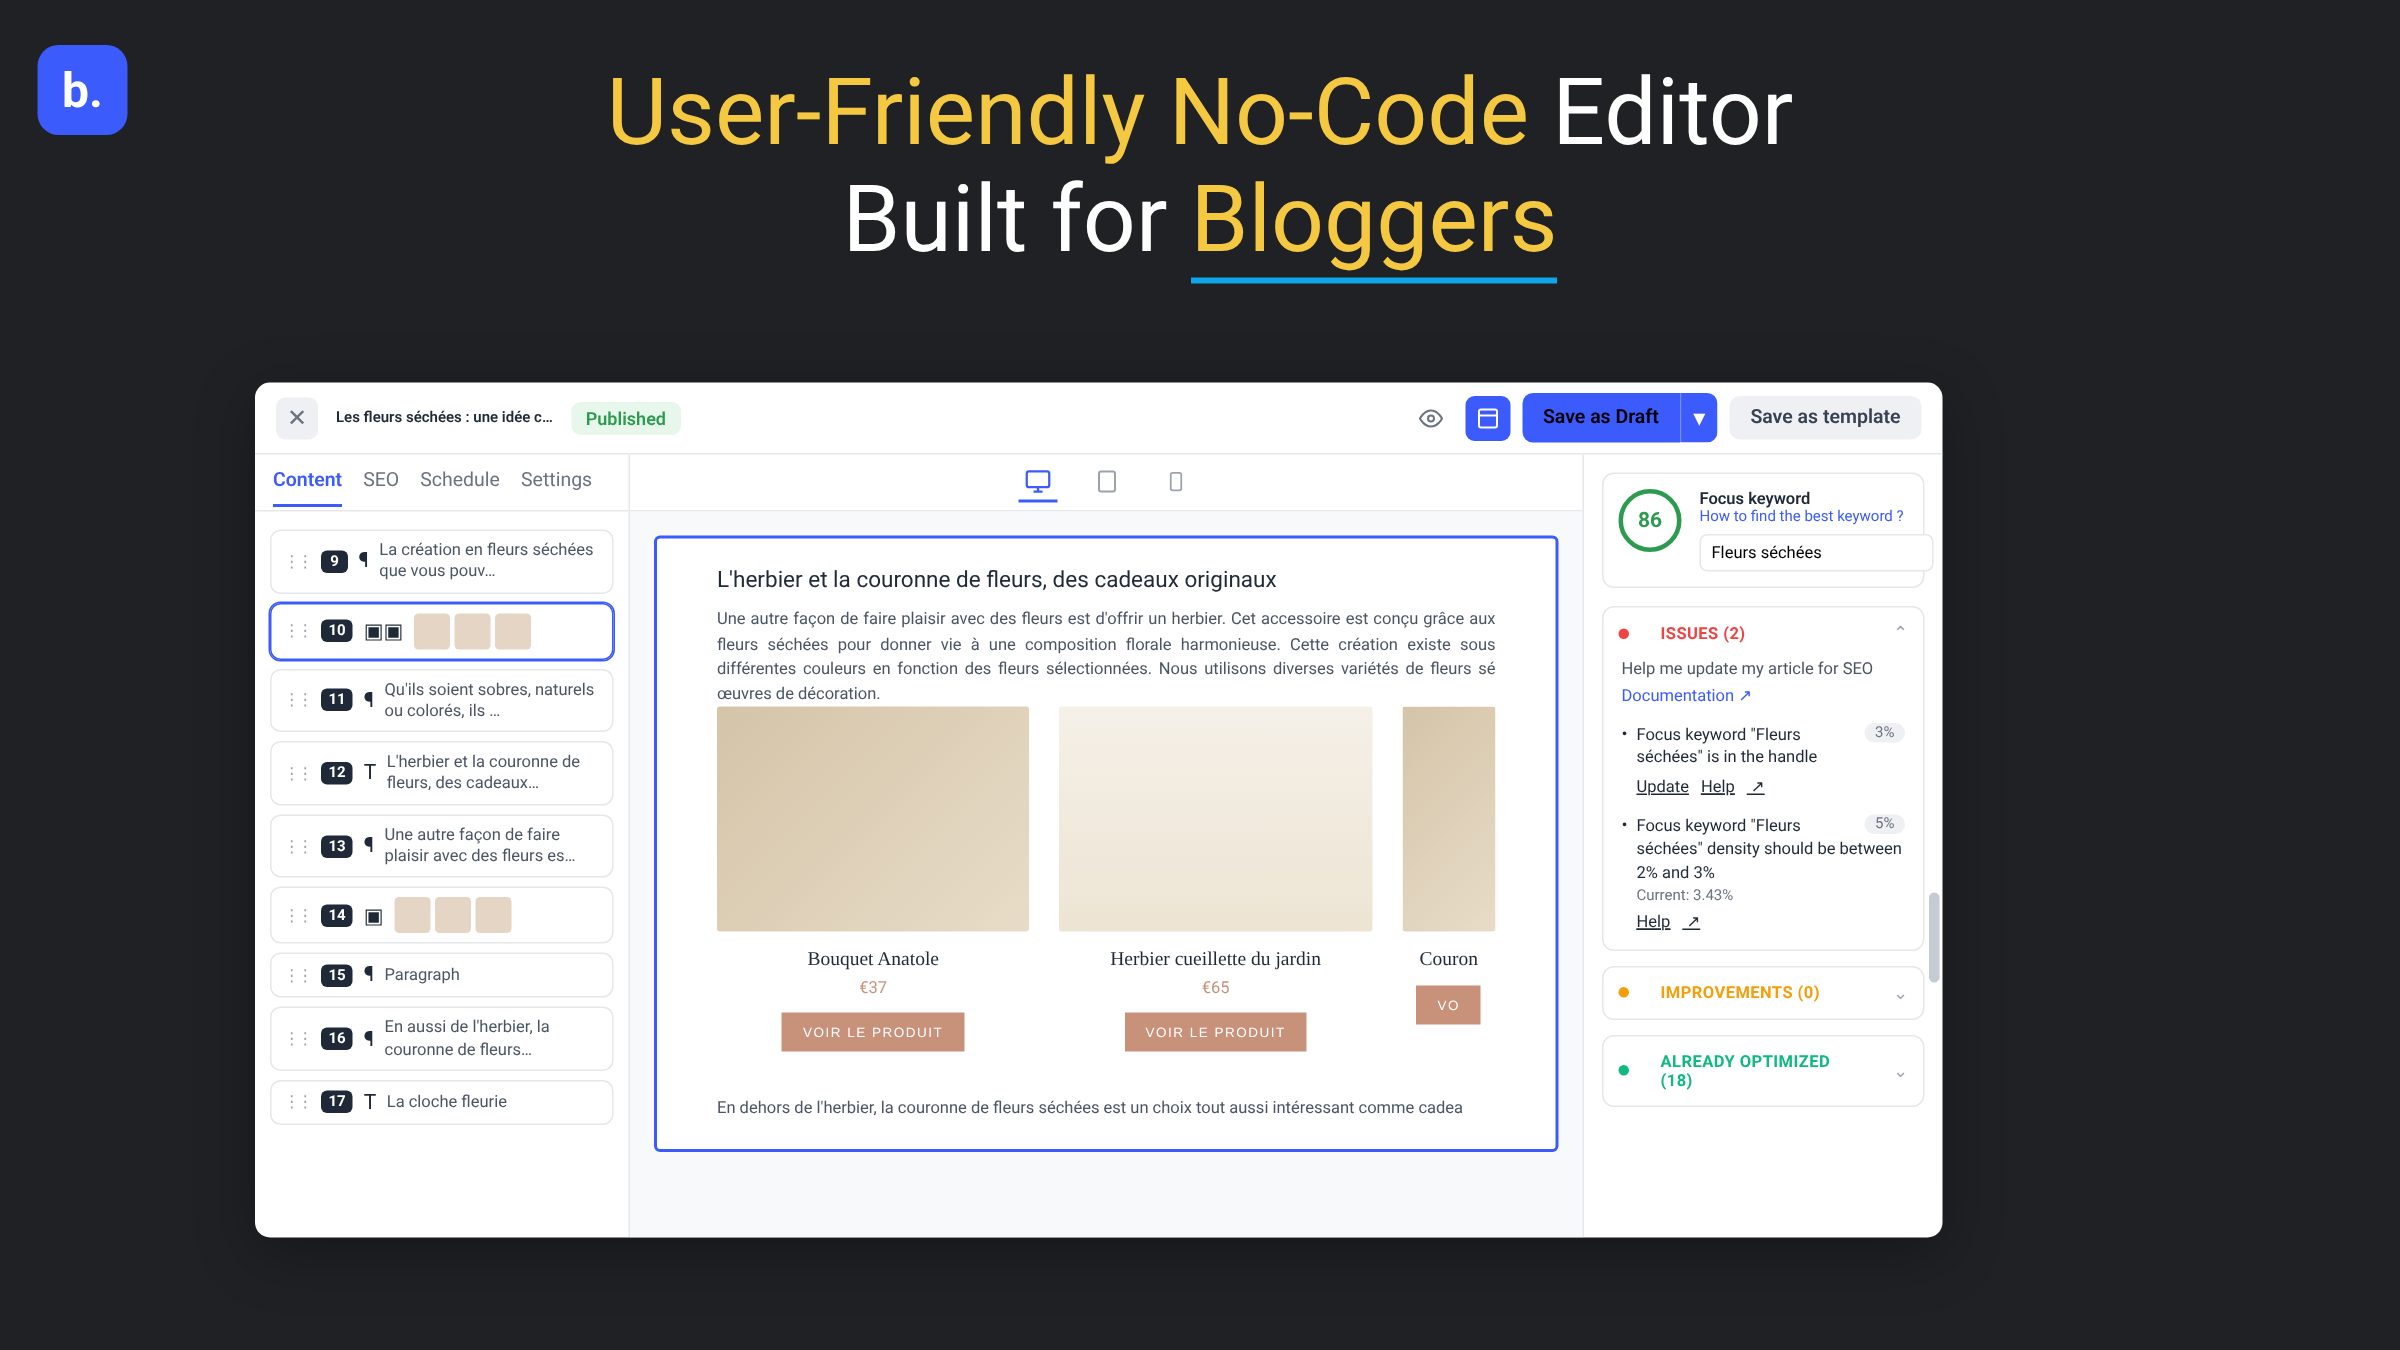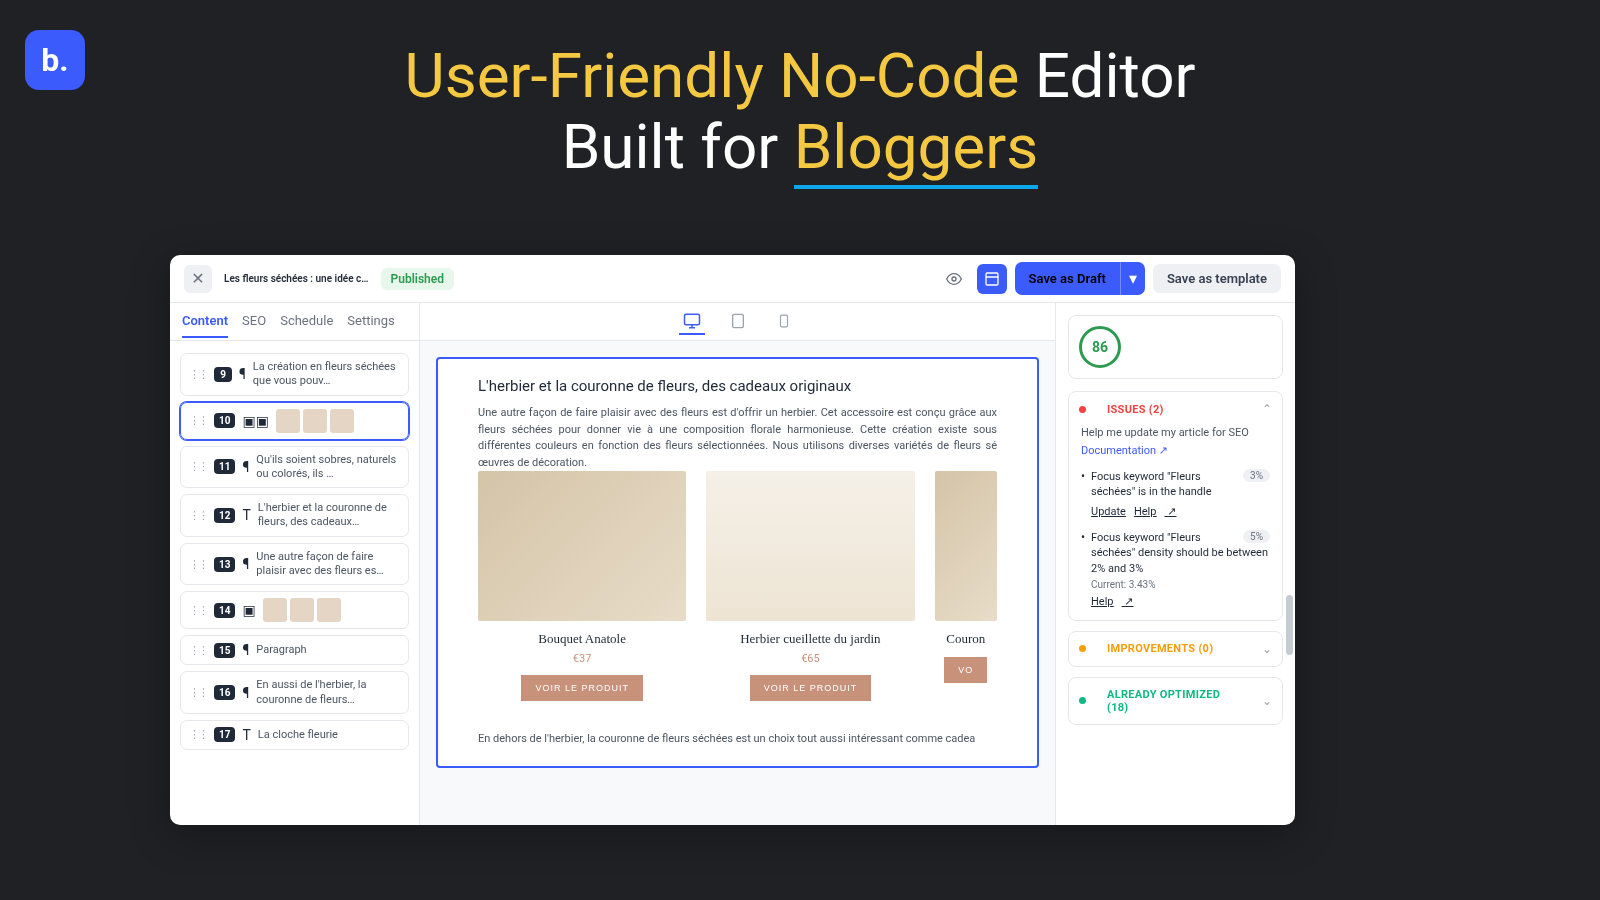--- a/index.html
+++ b/index.html
@@ -243,20 +243,28 @@
             </div>
           </div>
           <p style="margin-top:30px">En dehors de l'herbier, la couronne de fleurs séchées est un choix tout aussi intéressant comme cadea</p>
         </div>
       </div>
     </div>
 
     <div class="rightpanel">
       <div class="seo-head">
         <div class="score">86</div>
+        <div class="seo-head-r">
+          <div class="seo-label">Focus keyword</div>
+          <div class="seo-link">How to find the best keyword ?</div>
+          <div class="kw-row">
+            <input class="kw-input" value="Fleurs séchées" style="">
+
+          </div>
+        </div>
       </div>
 
       <div class="accordion">
         <div class="acc-head">
           <span class="dot red"></span>
           <span class="acc-title red">ISSUES (2)</span>
           <span class="chev">⌃</span>
         </div>
         <div class="acc-body">
           <div class="help-text">Help me update my article for SEO</div>

